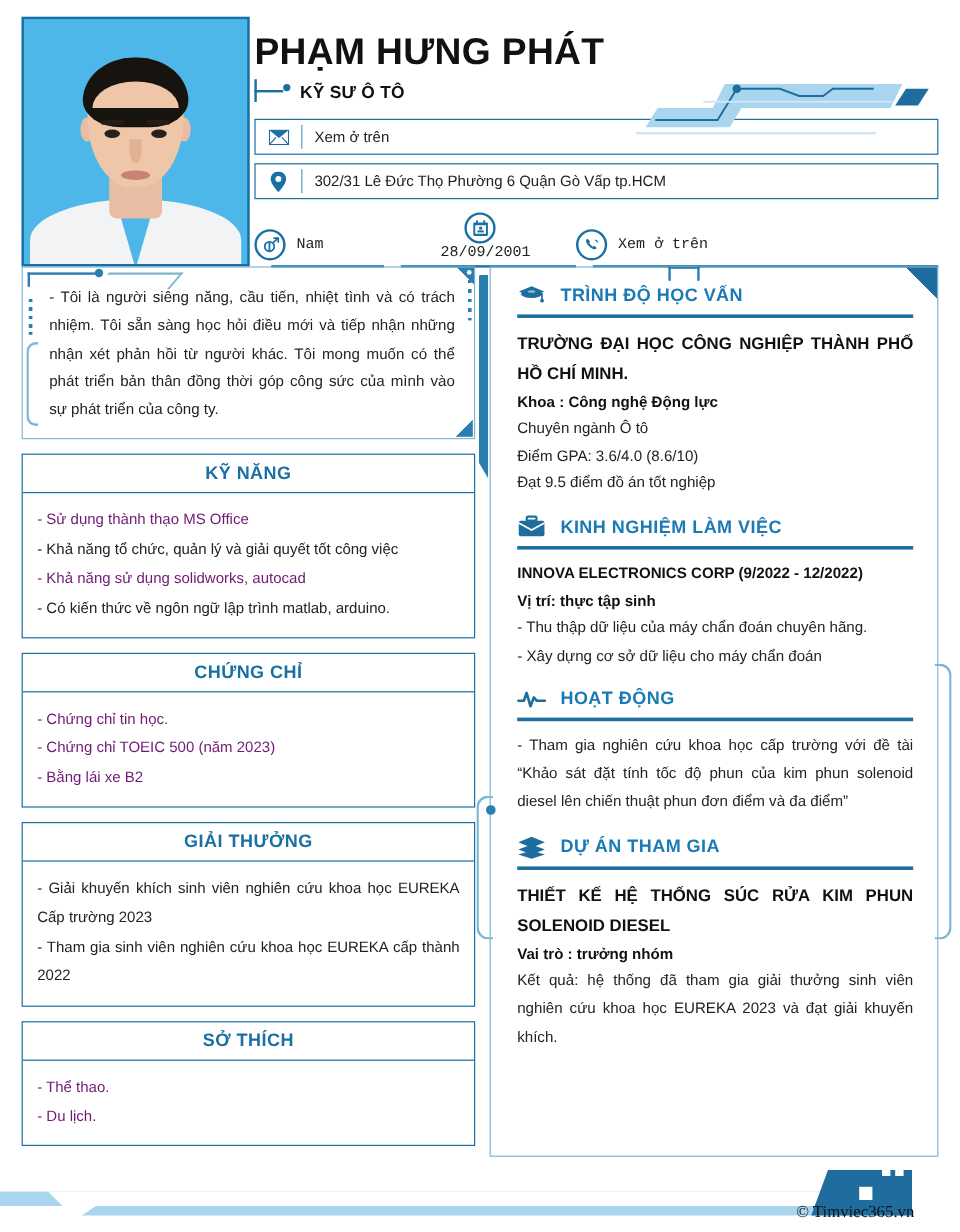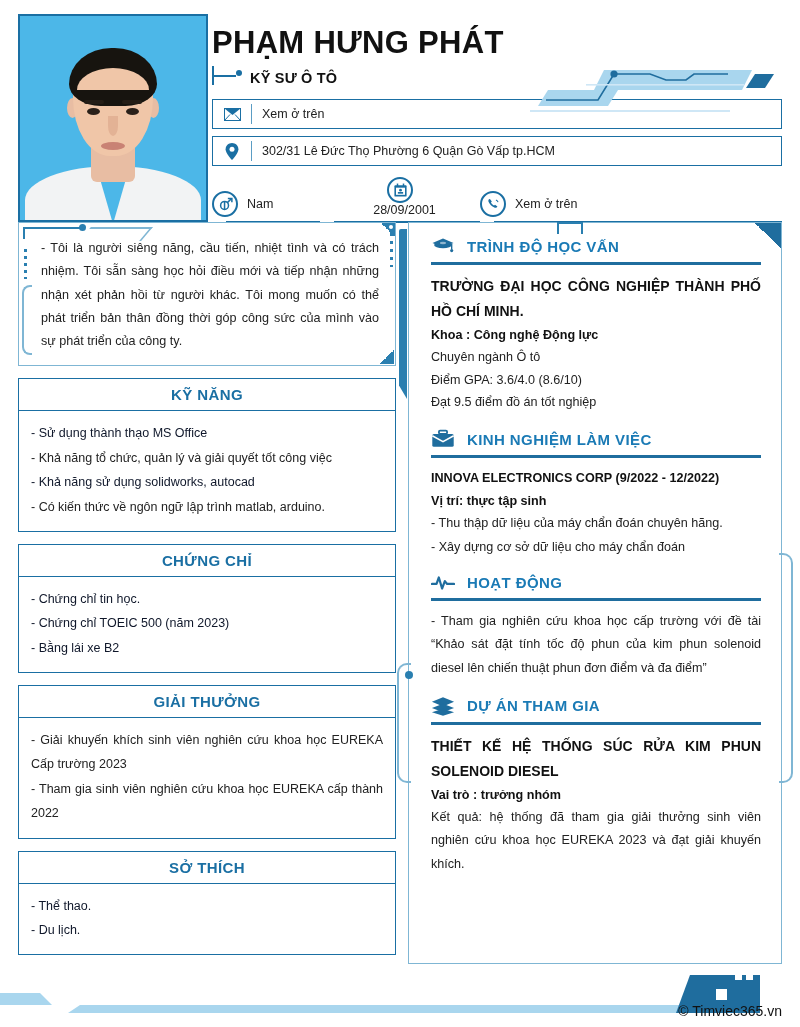--- a/index.html
+++ b/index.html
@@ -59,21 +59,21 @@
   .contact-line { border:1px solid #1a6fa3; height:30px; display:flex; align-items:center; margin-top:7px; }
   .ci { width:38px; display:flex; align-items:center; justify-content:center; color:#1a6fa3; }
   .ci svg { display:block; }
   .c-sep { width:1px; height:20px; background:#5b9dc4; }
   .c-txt { padding-left:10px; font-size:12.5px; color:#222; }
 
   .minirow { display:flex; margin-top:11px; align-items:flex-end; }
   .mini { display:flex; align-items:center; position:relative; padding-bottom:6px; }
   .mini .mi { width:26px; height:26px; border-radius:50%; border:2px solid #1a6fa3; display:flex;
       align-items:center; justify-content:center; color:#1a6fa3; flex:0 0 26px; background:#fff; }
-  .mini .mt { font-size:12.5px; margin-left:9px; color:#222; white-space:nowrap; }
+  .mini .mt { font-size:12.5px; margin-left:9px; color:#222; white-space:nowrap;font-family:Liberation Mono, monospace; }
   .mini .ul { position:absolute; left:14px; bottom:0; height:2px; background:#1a6fa3; }
   .m1 { width:108px; } .m1 .ul { width:94px; }
   .m2 { width:160px;flex-direction:column; } .m2 .ul { width:146px; }
   .m3 { flex:1; } .m3 .ul { right:0; left:14px; }
 
   
   .cols { display:flex; padding:0 18px; gap:12px; }
   .left-col { width:378px; flex:0 0 378px; }
   .right-col { flex:1; position:relative; }
 
@@ -96,21 +96,21 @@
       background:linear-gradient(225deg,#2a7fb0 50%, transparent 50%); }
   .sum-cr-tr i { position:absolute; right:2px; top:2px; width:4px; height:4px; background:#fff; border-radius:50%; }
   .sum-cr-br { position:absolute; right:1px; bottom:1px; width:14px; height:14px;
       background:linear-gradient(315deg,#2a7fb0 50%, transparent 50%); }
 
   
   .lsec { margin-top:12px; border:1px solid #1a6fa3; }
   .lsec-hd { border-bottom:1px solid #1a6fa3; text-align:center; font-size:15px; font-weight:bold;
       color:#1a6fa3; padding:7px 0 7px; letter-spacing:.4px; }
   .lsec-bd { padding:10px 12px 12px 12px; }
-  .lsec-bd .li { font-size:12.5px; line-height:1.95; color:#0f172a; }
+  .lsec-bd .li { font-size:12.5px; line-height:1.95; color:#701a75; }
   .lsec-bd .lij { font-size:12.5px; line-height:1.95; color:#222; text-align:justify; }
 
   
   .rpanel { position:relative; border:1px solid #7fb6d4; padding:14px 20px 18px 22px; min-height:742px; }
   .r-cr-tr { position:absolute; right:0; top:0; width:26px; height:26px;
       background:linear-gradient(225deg,#1f6d9e 50%, transparent 50%); }
   .r-bar { position:absolute; left:-10px; top:6px; width:8px; height:170px; background:#2a7fb0;
       border-radius:2px 0 0 2px; clip-path:polygon(0 0,100% 0,100% 100%,0 92%); }
   .r-bar-dots { position:absolute; left:-19px; top:10px; width:3px; height:34px;
       background:repeating-linear-gradient(#2a7fb0 0 3px, transparent 3px 8px); }
@@ -129,21 +129,21 @@
   .rsec-ic { color:#1f6d9e; display:flex; align-items:center; }
   .rsec-ttl { font-size:15px; font-weight:bold; color:#1a7ab5; letter-spacing:.4px; }
   .rsec-rule { height:3px; background:#1f6d9e; margin-bottom:9px; }
   .r-b { font-size:12.6px; font-weight:bold; line-height:1.78; color:#111; }
   .r-bj { font-size:14px; font-weight:bold; line-height:1.78; color:#111; text-align:justify; }
   .r-t { font-size:12.6px; line-height:1.78; color:#222; }
   .r-tj { font-size:12.6px; line-height:1.85; color:#222; text-align:justify; }
 
   
   .foot { position:absolute; left:0; bottom:0; width:800px; height:74px; }
-  .foot-credit { position:absolute; right:18px; bottom:8px; font-family:Liberation Sans, sans-serif;
+  .foot-credit { position:absolute; right:38px; bottom:8px; font-family:Liberation Serif, serif;
       font-size:14px; color:#111; }
 </style>
 </head>
 <body>
 
 <div class="page">
 
   <div class="header">
 
     <div class="photo-wrap">

